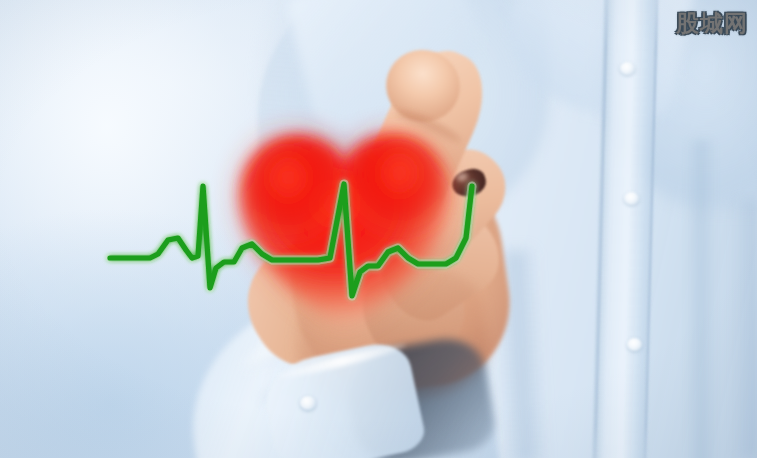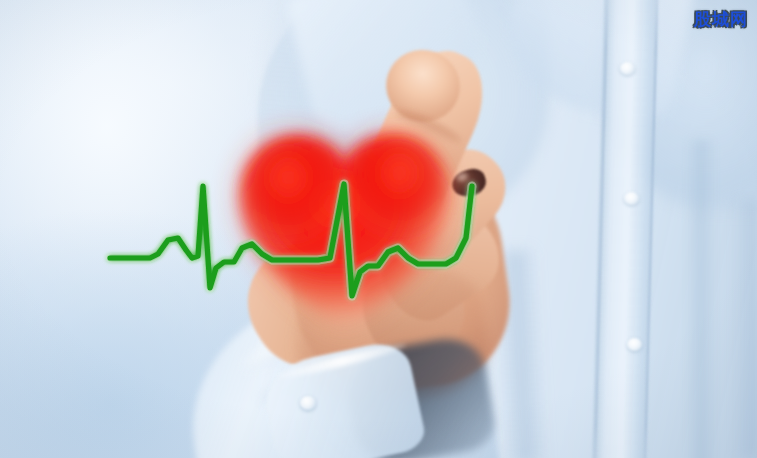--- a/index.html
+++ b/index.html
@@ -362,24 +362,24 @@
     position: absolute;
     left: 0; top: 0;
   }
 
   
   .watermark {
     position: absolute;
     right: 9px;
     top: 8px;
     font-family: "DejaVu Sans", sans-serif;
-    font-size: 17px;
+    font-size: 23px;
     font-weight: 700;
     letter-spacing: 1px;
-    color: #1d4ed8;
+    color: #737373;
     text-shadow:
       -1.4px -1.4px 0 #3a4a58,
        1.4px -1.4px 0 #3a4a58,
       -1.4px  1.4px 0 #3a4a58,
        1.4px  1.4px 0 #3a4a58,
        0 0 3px rgba(30,45,60,0.85);
     user-select: none;
   }
 </style>
 </head>

